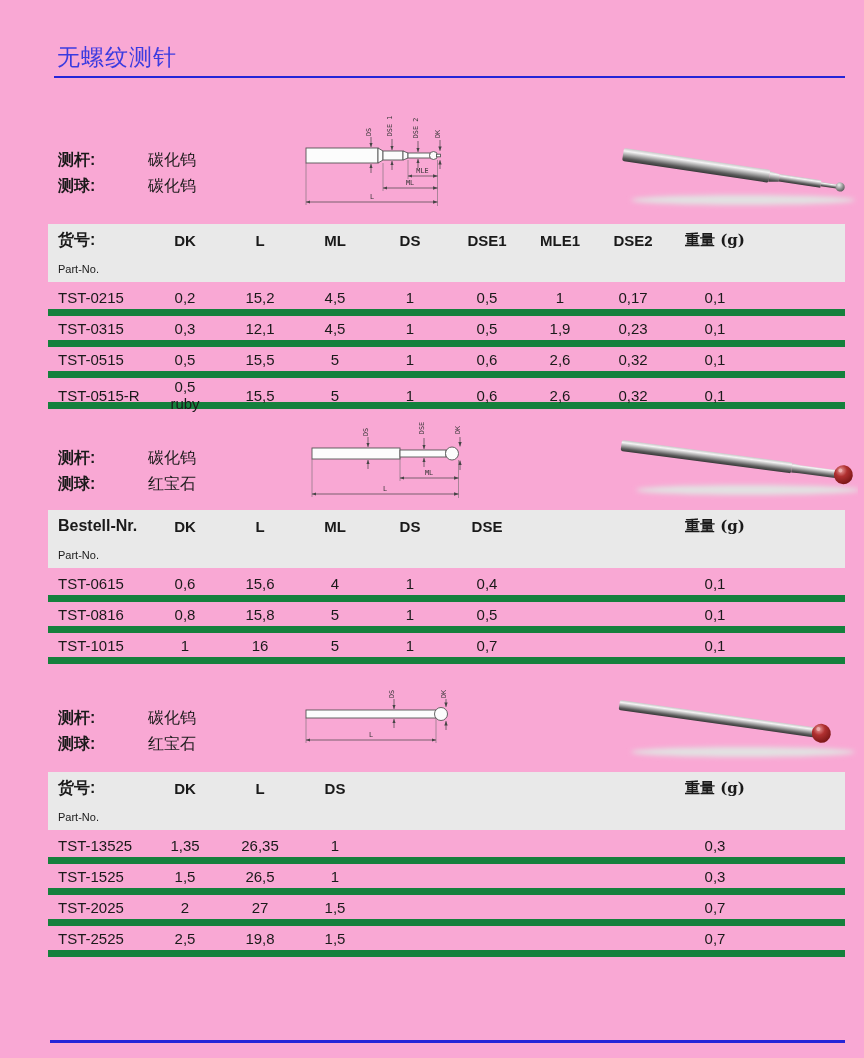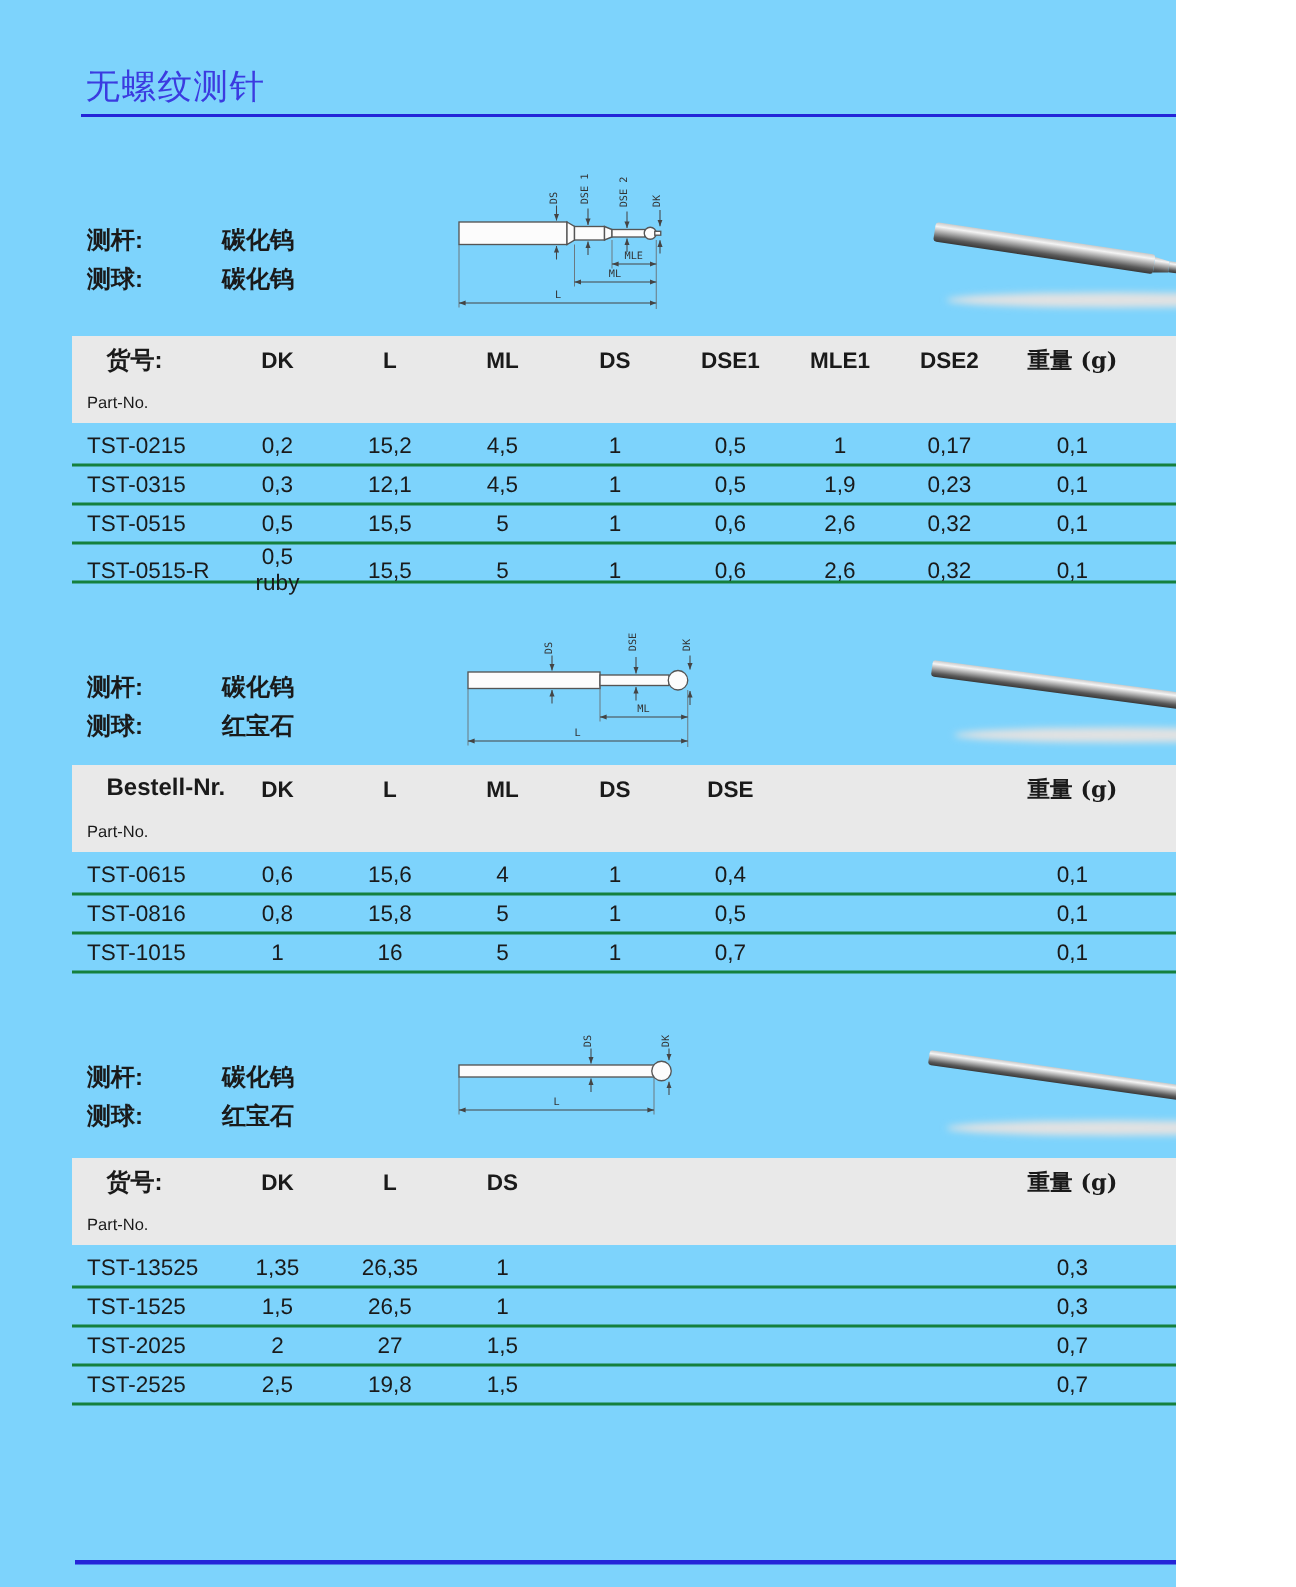--- a/index.html
+++ b/index.html
@@ -1,44 +1,44 @@
 <!DOCTYPE html>
 <html><head>
 <meta charset="utf-8">
 <style>
   html,body{margin:0;padding:0;background:#fff;}
-  .page{position:relative;width:784px;height:1058px;background:#7dd3fc;overflow:hidden;
+  .page{position:relative;width:864px;height:1058px;background:#f9a8d4;overflow:hidden;
         font-family:"Liberation Sans",sans-serif;color:#1a1a1a;}
   .title{position:absolute;left:57px;top:42px;font-family:"DejaVu Serif",serif;
          font-size:23px;color:#3b3be0;letter-spacing:1px;}
   .rule-top{position:absolute;left:54px;top:76px;width:791px;height:2px;background:#2525d8;}
   .rule-bottom{position:absolute;left:50px;top:1040px;width:795px;height:3px;background:#2525d8;}
 
   .ir{position:absolute;left:58px;width:260px;height:22px;font-size:16px;}
   .ir .lab{position:absolute;left:0;font-weight:700;}
-  .ir .val{position:absolute;left:90px;font-weight:bold;}
+  .ir .val{position:absolute;left:90px;}
 
   .diagram,.photo{position:absolute;}
   .dshape{fill:#fcfcfc;stroke:#555;stroke-width:0.9;}
   .dline{stroke:#444;stroke-width:0.7;fill:none;}
   .dext{stroke:#666;stroke-width:0.55;fill:none;}
   .dtxt{font-family:"DejaVu Sans Mono",monospace;font-size:6.8px;fill:#333;}
 
   .tbl{position:absolute;left:48px;width:797px;}
   .t1{top:224px}.t2{top:510px}.t3{top:772px}
   .thead{background:#e9e9e9;}
   .hline{display:grid;align-items:center;}
   .hline1{height:32px;}
   .hline2{height:26px;}
   .th{font-weight:700;font-size:15px;text-align:center;}
-  .th.part{text-align:left;padding-left:23px;font-size:16px;}
+  .th.part{text-align:left;padding-left:10px;font-size:16px;}
   .sub{font-weight:400;font-size:11px;text-align:left;padding-left:10px;}
   .weightH{font-family:"DejaVu Serif",serif;font-weight:700;font-size:15px;}
   .tbody{margin-top:3px;}
-  .row{display:grid;height:24px;align-items:center;border-bottom:2px solid #15803d;font-size:15px;}
+  .row{display:grid;height:24px;align-items:center;border-bottom:7px solid #15803d;font-size:15px;}
   .cell{text-align:center;}
   .cell.part{text-align:left;padding-left:10px;}
 
   .t1 .hline,.t1 .row{grid-template-columns:110px 54px 96px 54px 96px 58px 88px 58px 106px 1fr;}
   .t2 .hline,.t2 .row{grid-template-columns:110px 54px 96px 54px 96px 58px 146px 106px 1fr;}
   .t3 .hline,.t3 .row{grid-template-columns:110px 54px 96px 54px 300px 106px 1fr;}
   .t1 .weight{grid-column:9;}
   .t2 .weight{grid-column:8;}
   .t3 .weight{grid-column:6;}
 </style>

